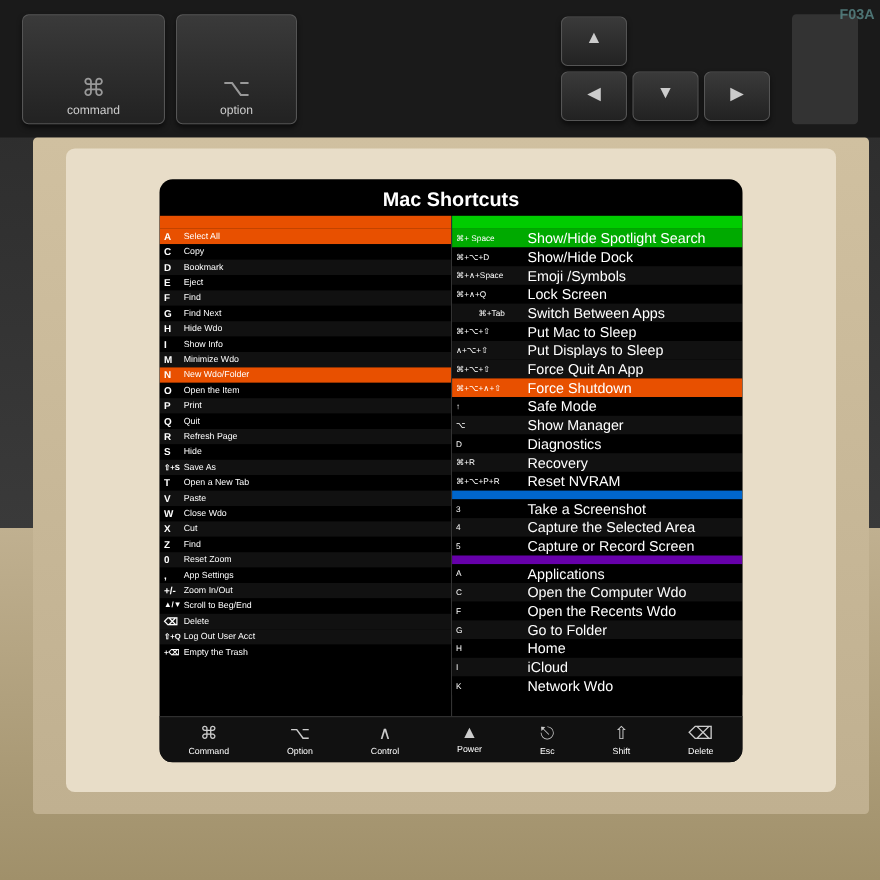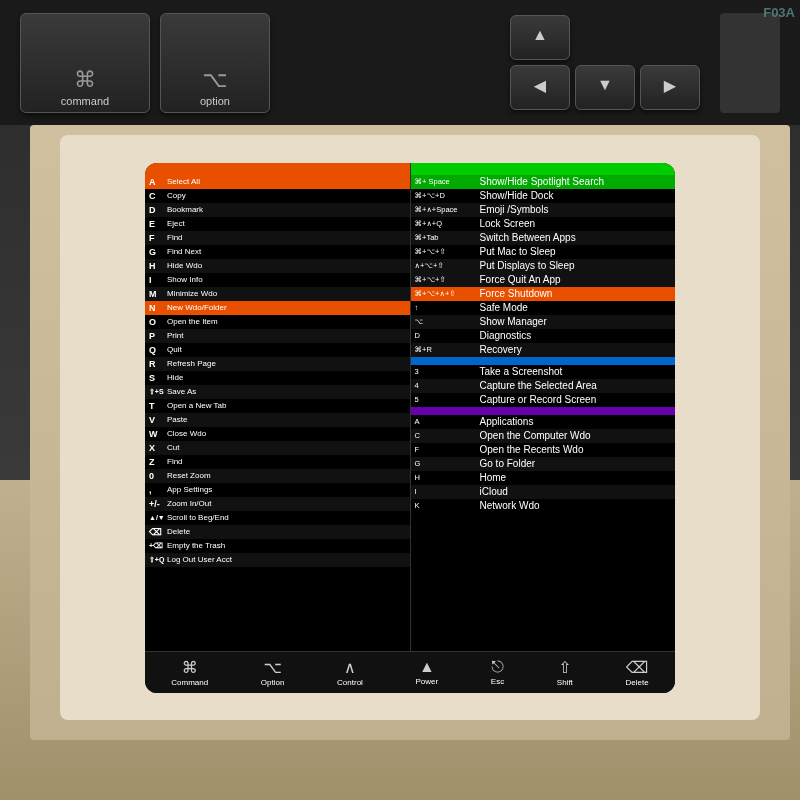--- a/index.html
+++ b/index.html
@@ -154,21 +154,21 @@
       font-size: 8px;
     }
     .key-combo {
       width: 60px;
       font-size: 7.5px;
       flex-shrink: 0;
       text-align: right;
     }
     .key-action {
       flex: 1;
-      font-size: 10px;
+      font-size: 13px;
     }
 
     .bottom-bar {
       background: #111;
       height: 42px;
       display: flex;
       align-items: center;
       justify-content: space-around;
       flex-shrink: 0;
       border-top: 1px solid #333;
@@ -231,20 +231,21 @@
   </div>
   <div style="width:60px;height:100px;background:#333;border-radius:4px;margin-left:10px"></div>
 </div>
 
 <div class="watermark">F03A</div>
 
 <div class="laptop-body"></div>
 <div class="trackpad-area">
 
   <div class="shortcuts-card">
+    <div class="card-title">Mac Shortcuts</div>
 
     <div class="shortcuts-content">
 
       <div class="left-col">
         <div class="header-bar-left"></div>
 
         <div class="shortcut-row orange">
           <span class="key-letter">A</span>
           <span class="key-desc">Select All</span>
         </div>
@@ -341,27 +342,27 @@
           <span class="key-desc">Zoom In/Out</span>
         </div>
         <div class="shortcut-row dark">
           <span class="key-letter" style="font-size:7px">▲/▼</span>
           <span class="key-desc">Scroll to Beg/End</span>
         </div>
         <div class="shortcut-row dark2">
           <span class="key-letter">⌫</span>
           <span class="key-desc">Delete</span>
         </div>
+        <div class="shortcut-row dark2">
+          <span class="key-letter" style="font-size:7px">⇧+Q</span>
+          <span class="key-desc">Log Out User Acct</span>
+        </div>
         <div class="shortcut-row dark">
           <span class="key-letter" style="font-size:7px">+⌫</span>
           <span class="key-desc">Empty the Trash</span>
-        </div>
-        <div class="shortcut-row dark2">
-          <span class="key-letter" style="font-size:7px">⇧+Q</span>
-          <span class="key-desc">Log Out User Acct</span>
         </div>
       </div>
 
       <div class="divider-line"></div>
 
       <div class="right-col">
         <div class="header-bar-right"></div>
 
         <div class="shortcut-row green">
           <span class="key-combo" style="width:65px;text-align:left">⌘+ Space</span>
@@ -373,21 +374,21 @@
         </div>
         <div class="shortcut-row dark2">
           <span class="key-combo" style="width:65px;text-align:left">⌘+∧+Space</span>
           <span class="key-action">Emoji /Symbols</span>
         </div>
         <div class="shortcut-row dark">
           <span class="key-combo" style="width:65px;text-align:left">⌘+∧+Q</span>
           <span class="key-action">Lock Screen</span>
         </div>
         <div class="shortcut-row dark2">
-          <span class="key-combo" style="width:65px;text-align:left">⌘+Tab</span>
+          <span class="key-combo" style="width:65px;text-align:center">⌘+Tab</span>
           <span class="key-action">Switch Between Apps</span>
         </div>
         <div class="shortcut-row dark">
           <span class="key-combo" style="width:65px;text-align:left">⌘+⌥+⇧</span>
           <span class="key-action">Put Mac to Sleep</span>
         </div>
         <div class="shortcut-row dark2">
           <span class="key-combo" style="width:65px;text-align:left">∧+⌥+⇧</span>
           <span class="key-action">Put Displays to Sleep</span>
         </div>
@@ -408,20 +409,24 @@
           <span class="key-action">Show Manager</span>
         </div>
         <div class="shortcut-row dark">
           <span class="key-combo" style="width:65px;text-align:left">D</span>
           <span class="key-action">Diagnostics</span>
         </div>
         <div class="shortcut-row dark2">
           <span class="key-combo" style="width:65px;text-align:left">⌘+R</span>
           <span class="key-action">Recovery</span>
         </div>
+        <div class="shortcut-row dark">
+          <span class="key-combo" style="width:65px;text-align:left">⌘+⌥+P+R</span>
+          <span class="key-action">Reset NVRAM</span>
+        </div>
         <div class="shortcut-row blue" style="height:8px;min-height:8px">
         </div>
         <div class="shortcut-row dark">
           <span class="key-combo" style="width:65px;text-align:left">3</span>
           <span class="key-action">Take a Screenshot</span>
         </div>
         <div class="shortcut-row dark2">
           <span class="key-combo" style="width:65px;text-align:left">4</span>
           <span class="key-action">Capture the Selected Area</span>
         </div>

